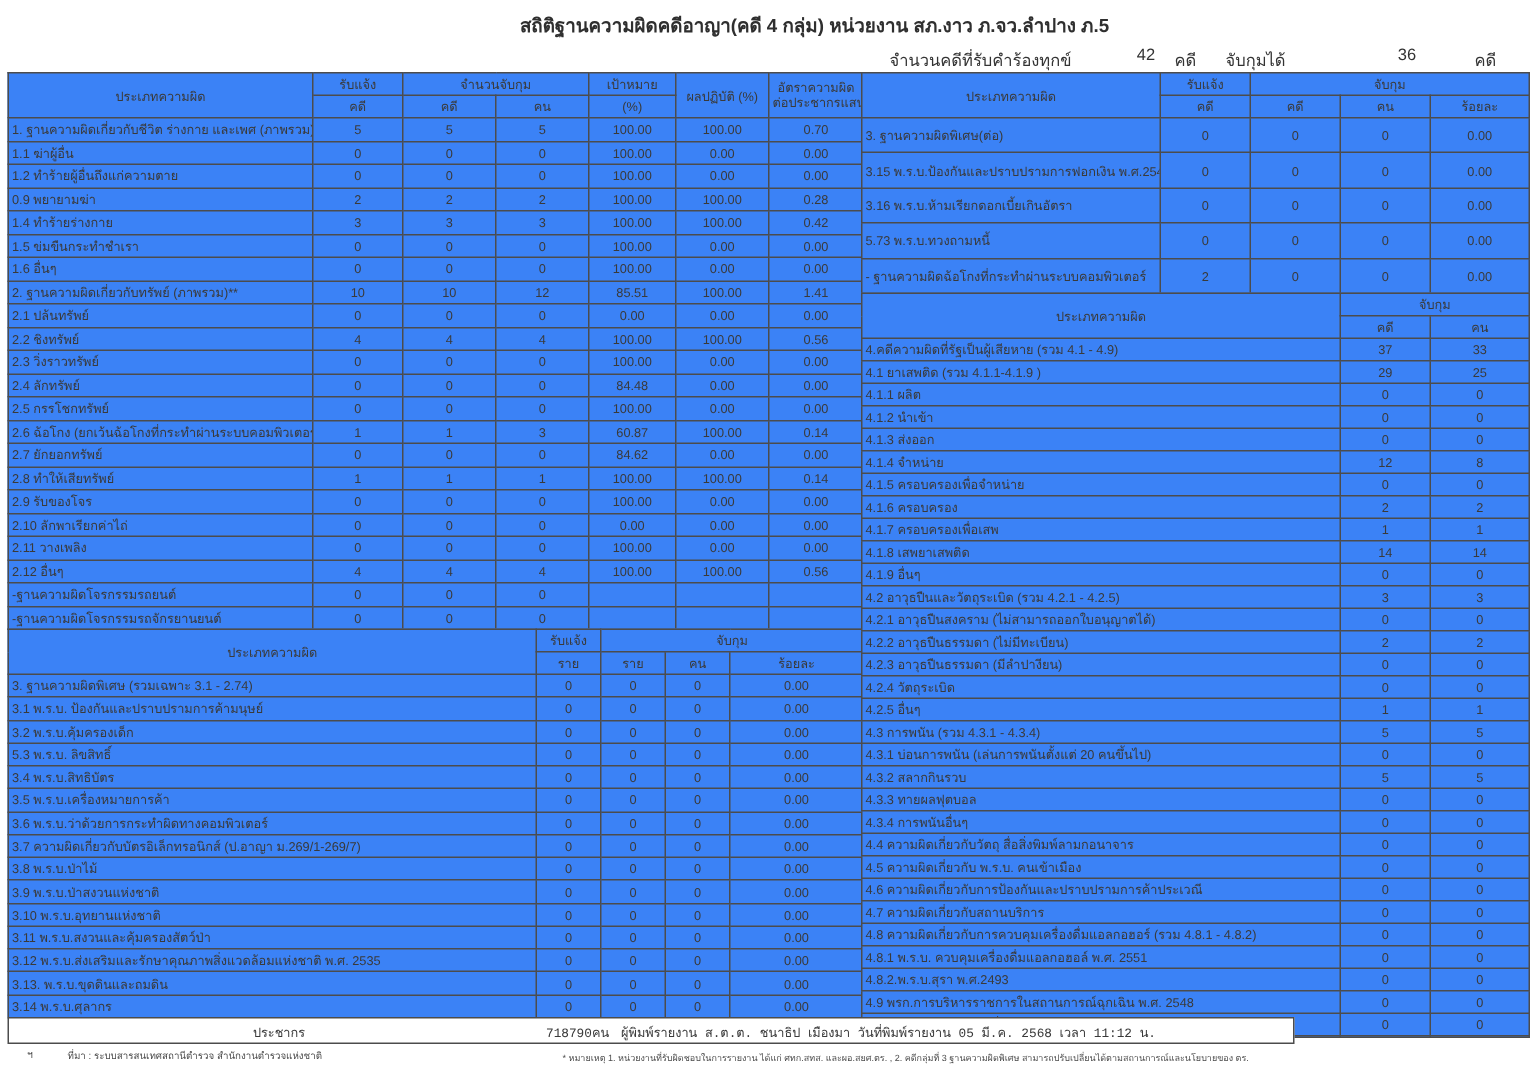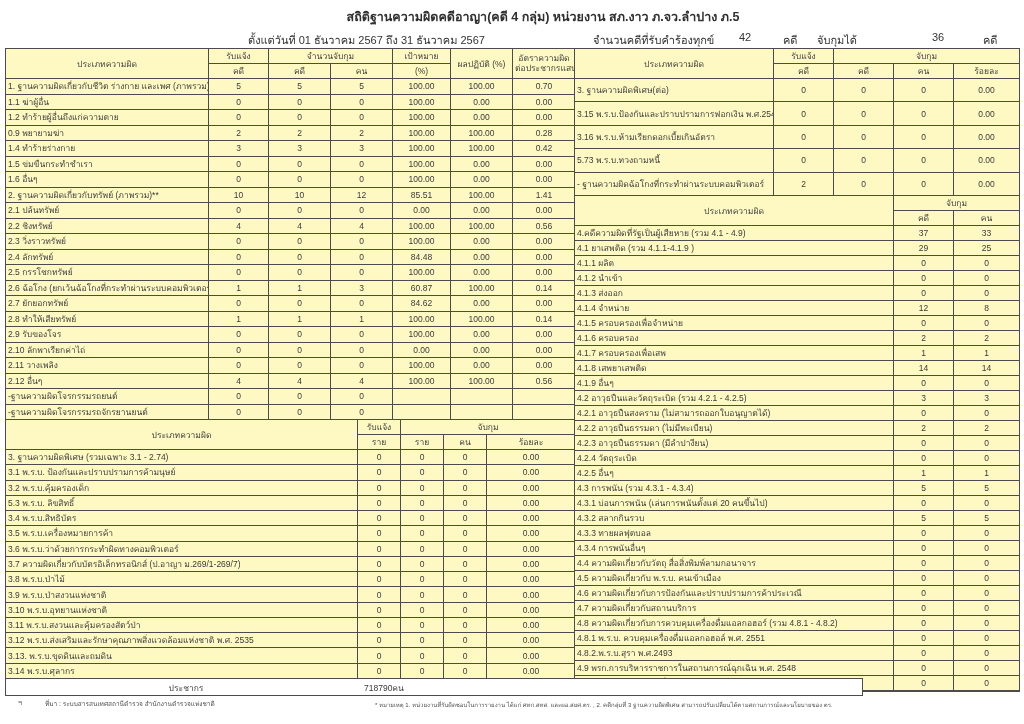--- a/index.html
+++ b/index.html
@@ -7,65 +7,64 @@
     position:relative; width:1024px; height:724px; background:#ffffff;
     font-family:"Liberation Sans", sans-serif; color:#3a3a3a; overflow:hidden;
   }
   .title {
     position:absolute; top:7px; left:0; width:1024px; text-align:center;
     font-size:12.5px; font-weight:bold; color:#2f2f2f;padding-left:31px;
   }
   .sub { position:absolute; top:31px; font-size:11px; color:#333; white-space:nowrap; }
   .sub.period { left:248px; }
   .sub.c-label { left:593px; }
-  .sub.c-value { left:725px; width:40px; text-align:center; }
+  .sub.c-value { left:744px; width:40px; text-align:center; }
   .sub.c-unit  { left:783px; }
   .sub.a-label { left:817px;text-align:center; }
   .sub.a-value { left:918px; width:40px; text-align:center; }
   .sub.a-unit  { left:983px; }
 
-  table { border-collapse:collapse; table-layout:fixed; position:absolute; background:#fef9c3; }
+  table { border-collapse:collapse; table-layout:fixed; position:absolute; background:#3b82f6; }
   table, td, th { border:1px solid #4c4c4c; }
   td, th {
     font-size:8.5px; font-weight:normal; padding:0 2px;
     overflow:hidden; white-space:nowrap; color:#3a3a3a;
   }
   thead th { text-align:center; vertical-align:middle; }
   td.name { text-align:left; }
   td.num  { text-align:center; }
 
   #tbl-left-top     { left:5px;   top:48px;  width:570px; height:372px; }
   #tbl-left-bottom  { left:5px;   top:419px; width:570px; height:260px; }
   #tbl-right-top    { left:574px; top:48px;  width:445px; height:148px; }
   #tbl-right-bottom { left:574px; top:195px; width:445px; height:484px; }
 
   .two-line div { line-height:1.1; text-align:center; }
 
   .footer-bar {
     position:absolute; left:5px; top:678px; width:856px; height:16px;
-    border:1px solid #4c4c4c; background:#fff;
+    border:1px solid #4c4c4c; background:#fff;font-family:Liberation Mono, monospace;
   }
   .footer-bar span { position:absolute; top:2px; font-size:8.5px; white-space:nowrap; }
   .population-label { left:0; width:360px; text-align:center; }
   .population-value { left:358px; }
   .print-info { left:408px; }
 
   .note { position:absolute; font-size:6.5px; color:#4a4a4a; white-space:nowrap; }
   .footnote-mark { left:18px; top:697px; font-size:7px; }
   .source-note { left:45px; top:699px; }
   .remark-note { left:375px; top:700px; font-size:6px; }
 </style>
 </head>
 <body>
 
 <div class="page">
 
   <div class="title">สถิติฐานความผิดคดีอาญา(คดี 4 กลุ่ม) หน่วยงาน สภ.งาว ภ.จว.ลำปาง ภ.5</div>
 
-  <span class="sub period">ตั้งแต่วันที่ 01 ธันวาคม 2567 ถึง 31 ธันวาคม 2567</span>
   <span class="sub c-label">จำนวนคดีที่รับคำร้องทุกข์</span>
   <span class="sub c-value">42</span>
   <span class="sub c-unit">คดี</span>
   <span class="sub a-label">จับกุมได้</span>
   <span class="sub a-value">36</span>
   <span class="sub a-unit">คดี</span>
 
   <table id="tbl-left-top">
     <colgroup>
       <col style="width:203px">
@@ -663,19 +662,20 @@
           <td class="name"></td>
           <td class="num"></td>
           <td class="num"></td>
         </tr>
       </tbody>
   </table>
 
   <div class="footer-bar">
     <span class="population-label">ประชากร</span>
     <span class="population-value">718790คน</span>
+    <span class="print-info">ผู้พิมพ์รายงาน ส.ต.ต. ชนาธิป เมืองมา วันที่พิมพ์รายงาน 05 มี.ค. 2568  เวลา 11:12 น.</span>
   </div>
 
   <span class="note footnote-mark">ฯ</span>
   <span class="note source-note">ที่มา : ระบบสารสนเทศสถานีตำรวจ สำนักงานตำรวจแห่งชาติ</span>
   <span class="note remark-note">* หมายเหตุ   1. หน่วยงานที่รับผิดชอบในการรายงาน ได้แก่ ศทก.สทส. และผอ.สยศ.ตร. , 2. คดีกลุ่มที่ 3 ฐานความผิดพิเศษ สามารถปรับเปลี่ยนได้ตามสถานการณ์และนโยบายของ ตร.</span>
 
 </div>
 
 </body></html>

